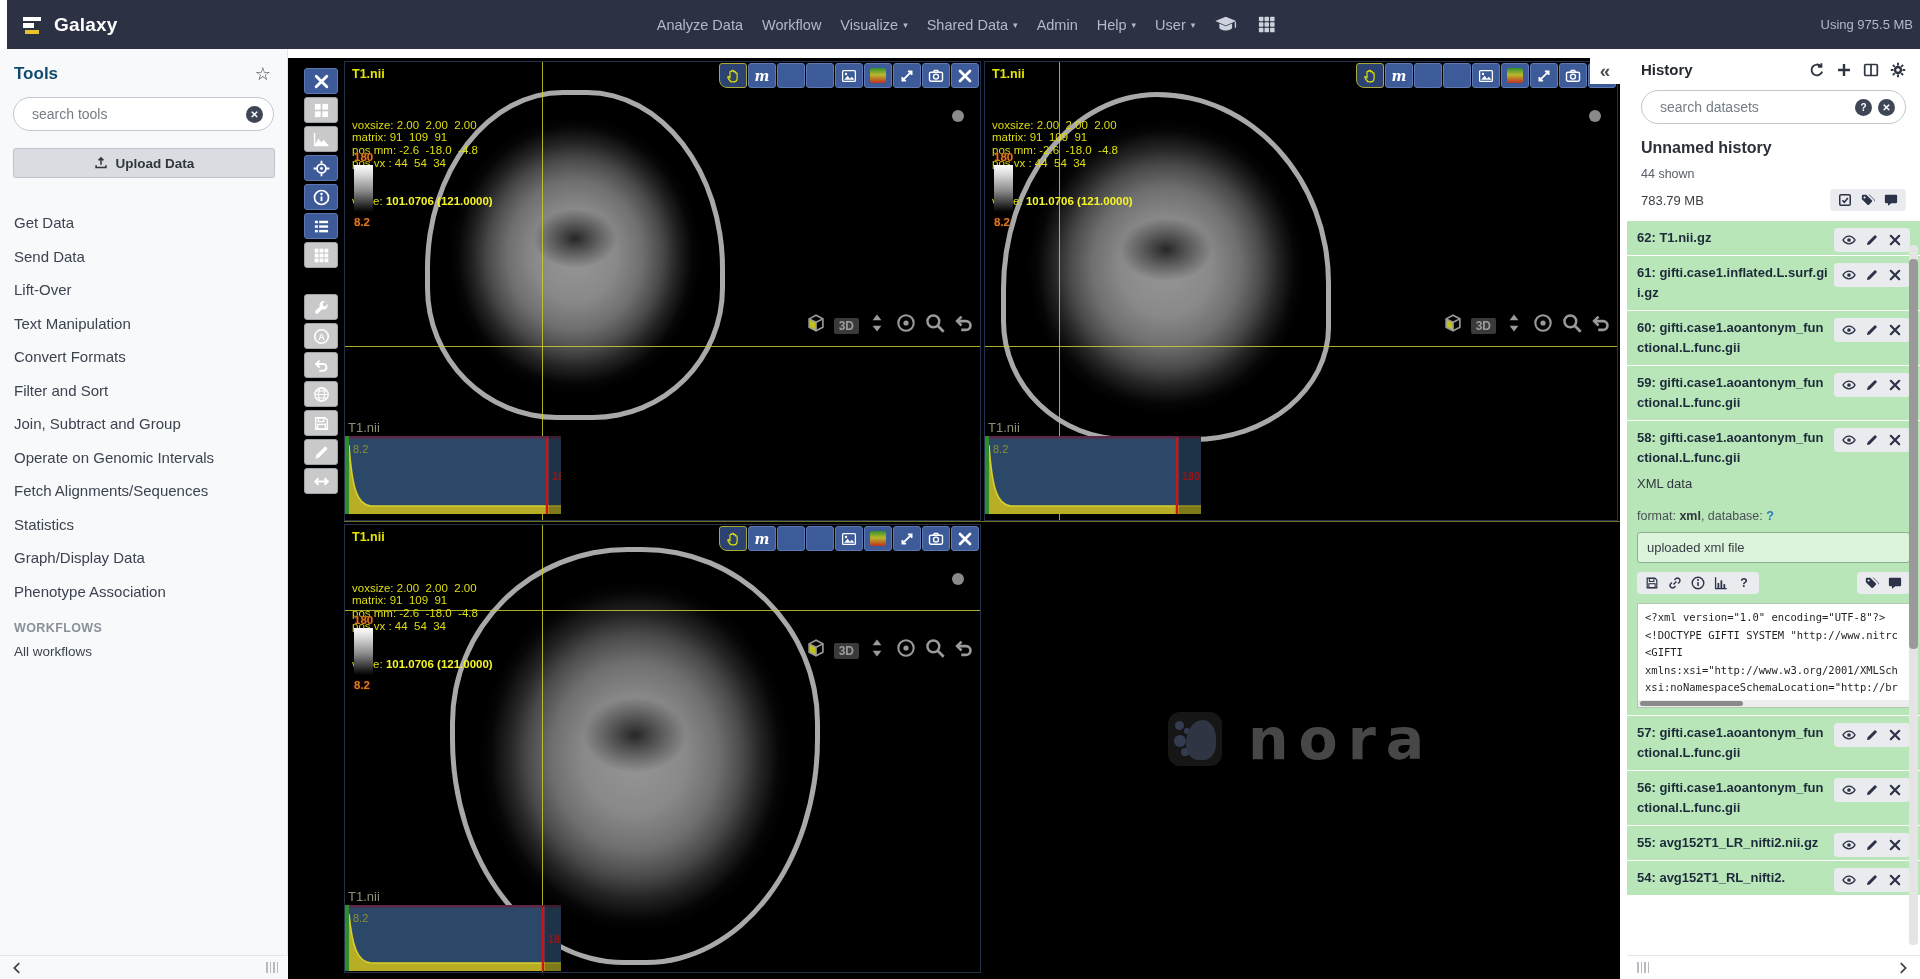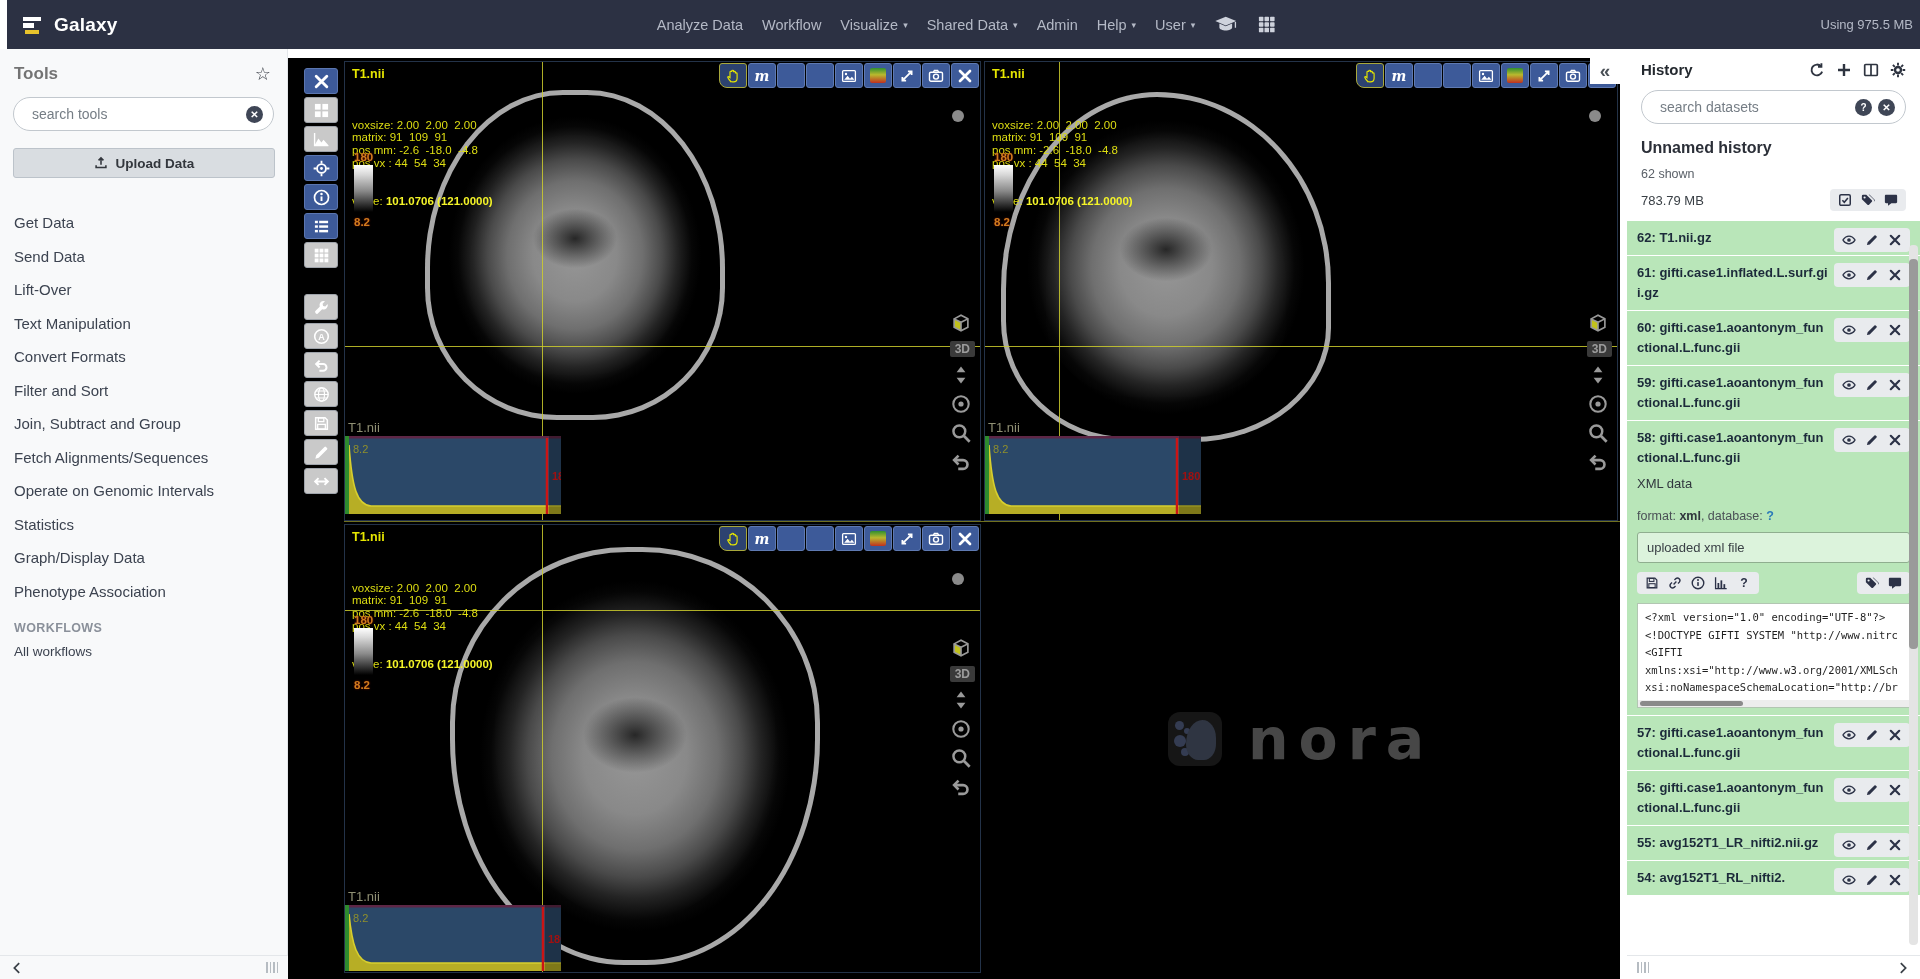--- a/index.html
+++ b/index.html
@@ -18,21 +18,21 @@
   #brand-name{color:#fff;font-size:19px;font-weight:bold;letter-spacing:.2px}
   #nav-center{position:absolute;left:50%;transform:translateX(-50%);display:flex;align-items:center;gap:19px;list-style:none;margin:0;padding:0}
   #nav-center .nav-item{color:#b4b9c6;font-size:14.5px;cursor:pointer;white-space:nowrap;display:flex;align-items:center}
   #nav-center .caret{font-size:9px;margin-left:5px;color:#b4b9c6}
   #nav-center .nav-ico{width:22px;height:19px;color:#ced2dc}
   #usage{position:absolute;right:14px;color:#b4b9c6;font-size:13px}
 
   
   #sidebar{position:absolute;left:0;top:49px;width:288px;height:906px;background:#f8f9fa;border-right:1px solid #e3e6e9;box-sizing:border-box}
   #tools-head{display:flex;align-items:center;justify-content:space-between;padding:14px 16px 0 14px}
-  #tools-title{font-size:17px;font-weight:bold;color:#737373;margin:0}
+  #tools-title{font-size:17px;font-weight:bold;color:#0c4a6e;margin:0}
   #tools-fav{font-size:18px;color:#3a3f47}
   .pill{display:flex;align-items:center;background:#fff;border:1px solid #c2c8ce;border-radius:17px;height:32px;padding:0 10px 0 16px}
   .pill input{border:none;outline:none;flex:1;font-size:14px;color:#333;background:transparent;font-family:"Liberation Sans",sans-serif}
   .pill input::placeholder{color:#757d85}
   #tool-search{margin:12px 13px 0 13px}
   .circle-ico{width:17px;height:17px;border-radius:50%;background:#3f4656;color:#fff;display:inline-flex;align-items:center;justify-content:center;font-size:10px;font-weight:bold}
   #upload-btn{display:flex;align-items:center;justify-content:center;gap:8px;margin:17px 13px 0 13px;width:262px;height:30px;
     background:#d9dde1;border:1px solid #bcc3ca;border-radius:3px;font-size:13.5px;color:#33373d;font-weight:bold;cursor:pointer;font-family:"Liberation Sans",sans-serif}
   #upload-btn .ico{width:14px;height:14px;color:#33373d}
   #tool-list{list-style:none;margin:28px 0 0 0;padding:0 0 0 14px}
@@ -73,21 +73,21 @@
     background:radial-gradient(closest-side,#969696 0%,#898989 28%,#6f6f6f 45%,#4a4a4a 58%,#242424 68%,#070707 78%,#000 85%);
     box-shadow:inset 0 0 0 5px rgba(225,225,225,.75), inset 0 0 26px 14px rgba(0,0,0,.55)}
   .brain:after{content:"";position:absolute;left:30%;top:32%;width:40%;height:26%;border-radius:50%;
     background:radial-gradient(closest-side,rgba(20,20,20,.85),rgba(20,20,20,0) 70%)}
   .brain.coronal{border-radius:46% 46% 44% 44% / 54% 54% 40% 40%}
   .brain.sagittal{border-radius:52% 58% 46% 42% / 62% 60% 36% 38%}
   .brain.axial{border-radius:48% 48% 47% 47% / 42% 42% 54% 54%}
   .xh-v,.xh-h{position:absolute;background:rgba(205,205,45,.85);z-index:5}
   .xh-v{top:0;bottom:0;width:1px}
   .xh-h{left:0;right:0;height:1px}
-  .p-ctrl{position:absolute;right:5px;display:flex;flex-direction:column;align-items:flex-start;gap:7px;color:#8f8f8f;z-index:6}
+  .p-ctrl{position:absolute;right:5px;display:flex;flex-direction:row;align-items:flex-end;gap:7px;color:#8f8f8f;z-index:6}
   .p-ctrl .ico{width:22px;height:22px;color:#9a9a9a}
   .badge3d{background:#3a3a3a;color:#9c9c9c;font-size:12px;font-weight:bold;padding:1px 5px;border-radius:2px}
   .p-hist{position:absolute;left:0;z-index:6}
   .h-lbl{position:absolute;left:3px;color:#8f8f73;font-size:13px}
   .nora{position:absolute;display:flex;align-items:center;gap:26px;z-index:2}
   .nora-ico{width:54px;height:54px;border-radius:12px;background:#161616;position:relative;overflow:hidden}
   .nora-ico .hd{position:absolute;right:6px;top:8px;width:30px;height:40px;background:#2f3542;border-radius:55% 45% 40% 40%/60% 45% 40% 40%}
   .nora-ico .d1,.nora-ico .d2,.nora-ico .d3,.nora-ico .d4{position:absolute;border-radius:50%;background:#343c52}
   .nora-ico .d1{left:7px;top:9px;width:9px;height:9px}
   .nora-ico .d2{left:6px;top:23px;width:12px;height:12px}
@@ -216,22 +216,22 @@
     <span>Upload Data</span>
   </button>
   <ul id="tool-list">
       <li>Get Data</li>
       <li>Send Data</li>
       <li>Lift-Over</li>
       <li>Text Manipulation</li>
       <li>Convert Formats</li>
       <li>Filter and Sort</li>
       <li>Join, Subtract and Group</li>
+      <li>Operate on Genomic Intervals</li>
       <li>Fetch Alignments/Sequences</li>
-      <li>Operate on Genomic Intervals</li>
       <li>Statistics</li>
       <li>Graph/Display Data</li>
       <li>Phenotype Association</li>
     </ul>
   <div id="wf-head">WORKFLOWS</div>
   <div id="wf-item">All workflows</div>
 </aside>
 <div id="sidebar-foot" class="footbar">
   <span class="ico chev">
       <svg viewBox="0 0 16 16">
@@ -766,21 +766,21 @@
           </svg>
         </span>
     </div>
   </div>
   <div class="pill" id="h-search">
     <input placeholder="search datasets" style="">
     <span class="circle-ico" style="margin-right:6px">?</span>
     <span class="circle-ico">✕</span>
   </div>
   <div id="h-name">Unnamed history</div>
-  <div id="h-shown">62 shown</div>
+  <div id="h-shown">44 shown</div>
   <div id="h-size-row">
     <span id="h-size">783.79 MB</span>
     <span class="chip">
       <span class="ico">
           <svg viewBox="0 0 16 16">
             <rect x="2" y="2" width="12" height="12" rx="1.5" fill="none" stroke="currentColor" stroke-width="1.7"></rect>
             <path d="M5 8.3l2.2 2.3 4.1-4.8" fill="none" stroke="currentColor" stroke-width="1.8"></path>
           </svg>
         </span>
       <span class="ico">

